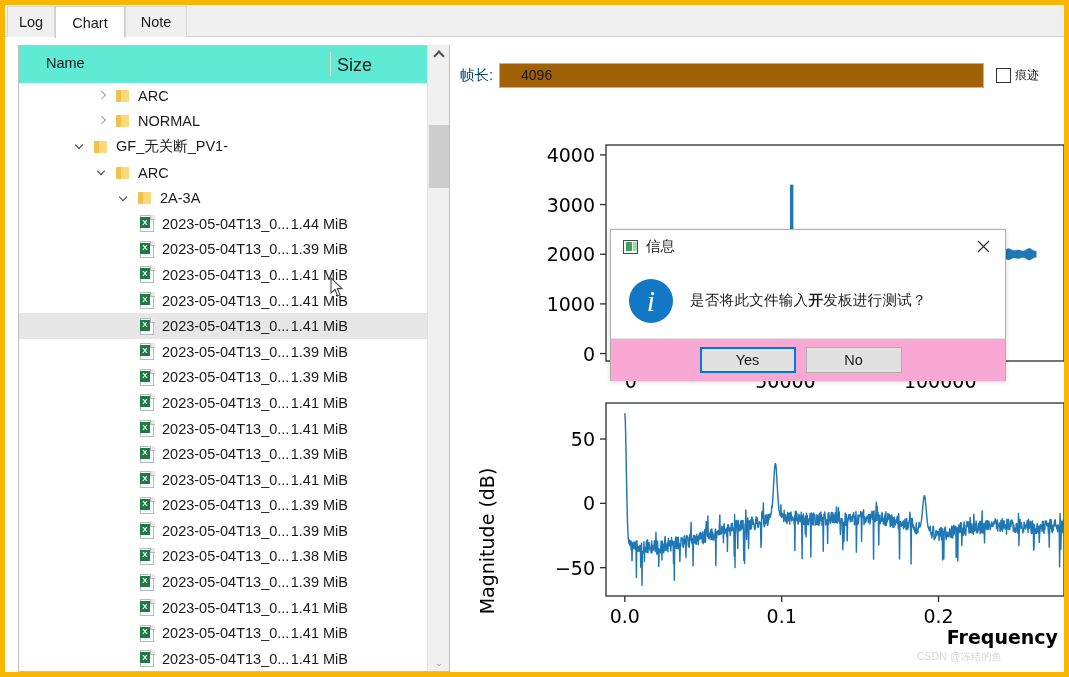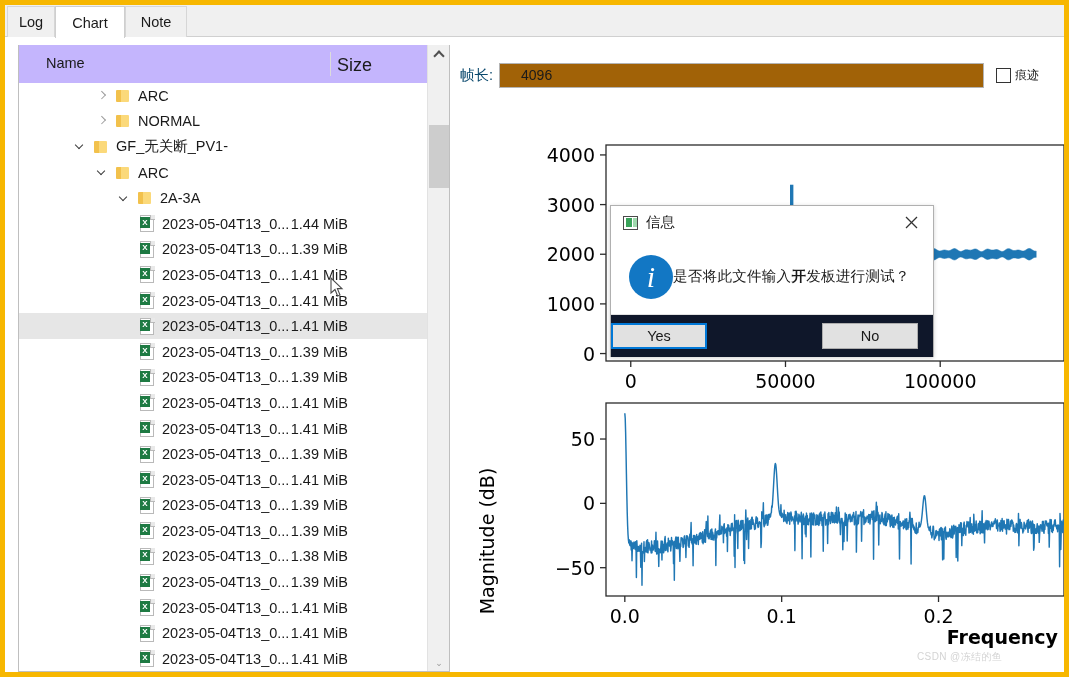--- a/index.html
+++ b/index.html
@@ -48,21 +48,21 @@
     position: absolute; left: 13px; top: 40px;
     width: 432px; height: 627px;
     background: #ffffff;
     border: 1px solid #bfbfbf;
     border-top: none;
     overflow: hidden;
   }
   #panel-header {
     position: relative;
     height: 38px;
-    background: #c4b5fd;
+    background: #5eead4;
   }
   #hdr-name {
     position: absolute; left: 27px; top: 10px;
     font-size: 14.5px; color: #1a1a1a;
   }
   #hdr-size {
     position: absolute; left: 318px; top: 10px;
     font-size: 18px; color: #1a1a1a;
   }
   #hdr-divider {
@@ -236,22 +236,22 @@
   
   #watermark {
     position: absolute; left: 912px; top: 645px;
     font-size: 10px; color: #d4d4d4;
     letter-spacing: 0.4px;
     white-space: nowrap;
   }
 
   
   #dialog {
-    position: absolute; left: 605px; top: 200px;
-    width: 324px; height: 152px;
+    position: absolute; left: 605px; top: 224px;
+    width: 396px; height: 152px;
     background: #ffffff;
     border: 1px solid #b0b0b0;
     box-shadow: 0 1px 4px rgba(0,0,0,0.18);
     z-index: 20;
   }
   #dlg-titlebar {
     position: relative;
     height: 33px;
     background: #ffffff;
     display: flex; align-items: center;
@@ -301,30 +301,31 @@
     background: #1277c4;
     display: flex; align-items: center; justify-content: center;
     color: #ffffff;
     font-size: 30px;
     font-family: "Liberation Serif", serif;
     font-style: italic;
     line-height: 1;
     flex: 0 0 44px;
   }
   #dlg-message {
+    margin-left: 17px;
     font-size: 14.5px; color: #1a1a1a;
     letter-spacing: 0.3px;
   }
   #dlg-message b { font-weight: bold; }
   #dlg-footer {
     position: relative;
     height: 43px;
-    background: #0f172a;
+    background: #f9a8d4;
     border-top: 1px solid #e2e2e2;
-    display: flex; align-items: center; justify-content: space-between;
+    display: flex; align-items: center; justify-content: center;
   }
   .dlg-btn {
     height: 26px; width: 96px;
     font-family: "Liberation Sans", sans-serif;
     font-size: 14.5px; color: #1a1a1a;
     background: #e1e1e1;
     border: 1px solid #adadad;
     cursor: default;
   }
   .dlg-btn.default {

